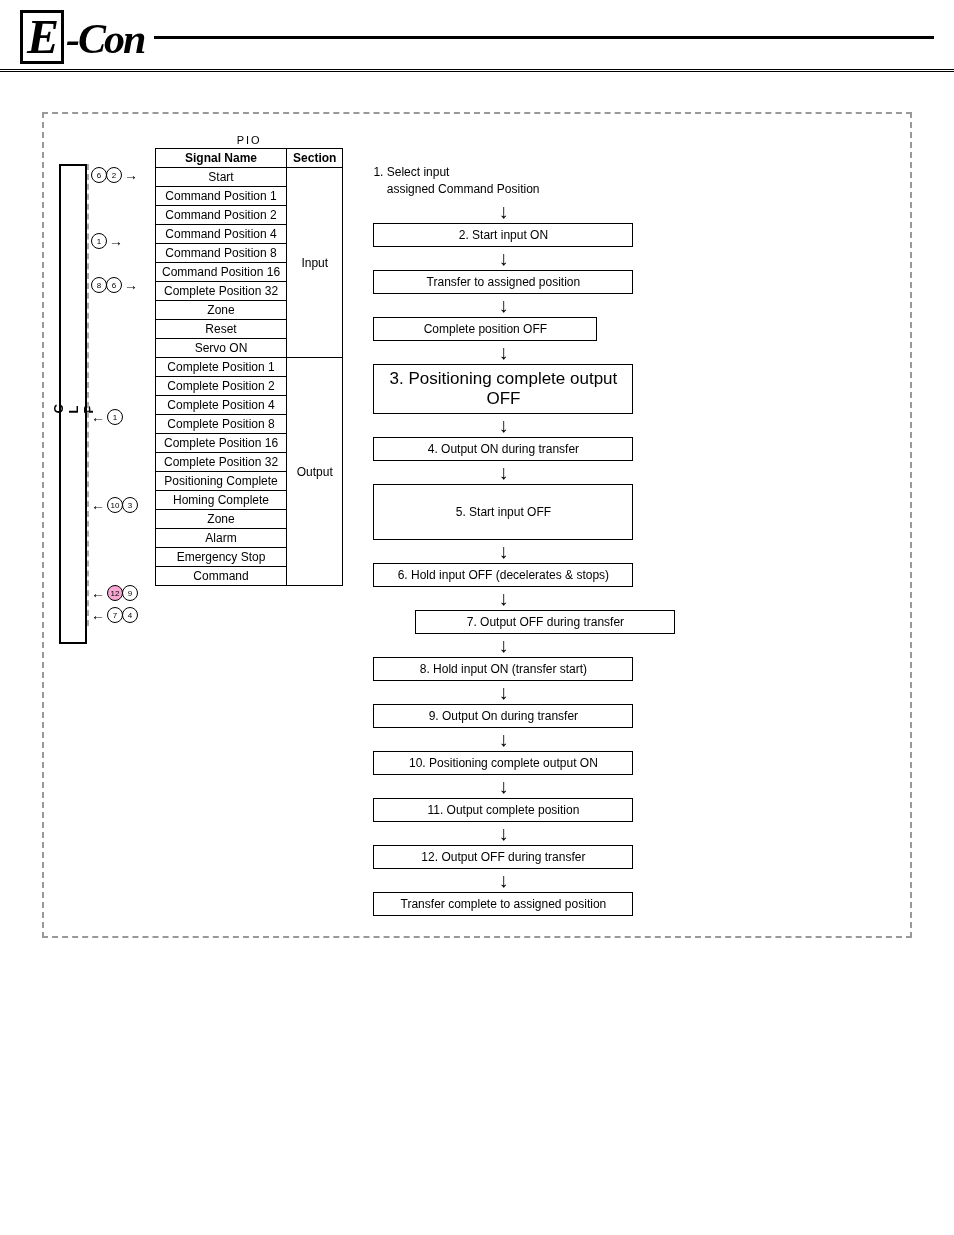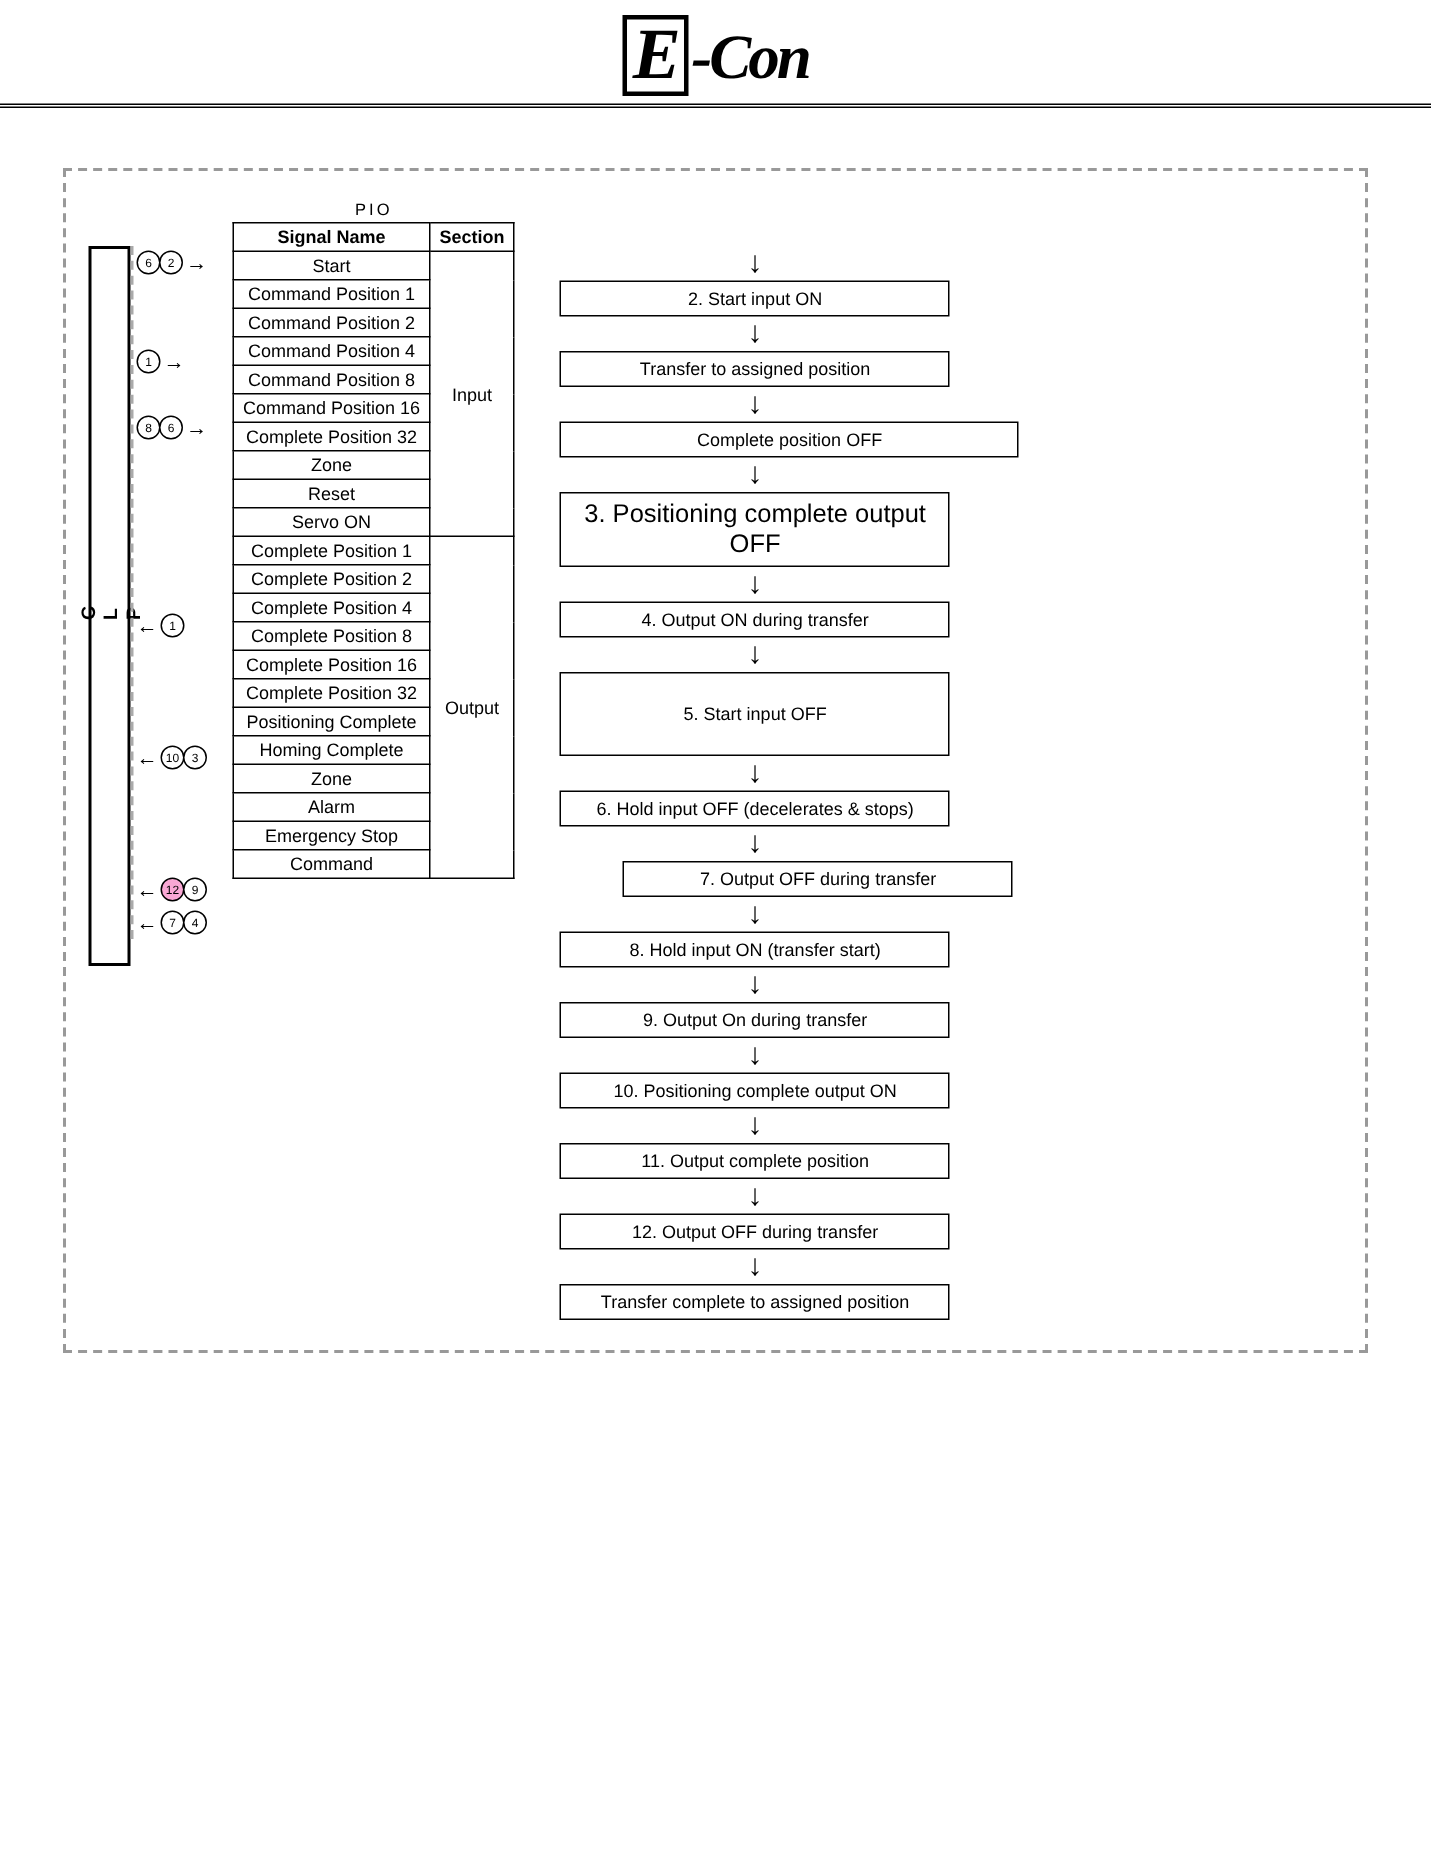--- a/index.html
+++ b/index.html
@@ -10,21 +10,20 @@
       min-height: 1235px;
       position: relative;
     }
 
     
     .header {
       padding: 10px 20px 5px 20px;
       border-bottom: 3px double #000;
       display: flex;
       align-items: center;
-      flex-direction: column;
     }
     .logo {
       font-size: 42px;
       font-weight: 900;
       font-style: italic;
       font-family: 'Times New Roman', serif;
       letter-spacing: -2px;
     }
     .logo-e {
       font-size: 48px;
@@ -280,20 +279,23 @@
             <tr>
               <td>Command</td>
             </tr>
           </tbody>
         </table>
       </div>
     </div>
 
     <div class="right-side">
 
+      <div style="font-size:12px;line-height:1.4;margin-bottom:2px;">
+        <span>1. Select input<br>&nbsp;&nbsp;&nbsp;&nbsp;assigned Command Position</span>
+      </div>
 
       <div style="text-align:center;width:260px;">
         <span style="font-size:20px;font-weight:bold;">↓</span>
       </div>
 
       <div style="border:1px solid #000;padding:4px 10px;width:260px;text-align:center;font-size:12px;">
         <span>2. Start input ON</span>
       </div>
 
       <div style="text-align:center;width:260px;">
@@ -301,21 +303,21 @@
       </div>
 
       <div style="border:1px solid #000;padding:4px 10px;width:260px;text-align:center;font-size:12px;">
         <span>Transfer to assigned position</span>
       </div>
 
       <div style="text-align:center;width:260px;">
         <span style="font-size:20px;font-weight:bold;">↓</span>
       </div>
 
-      <div style="border:1px solid #000;padding:4px 10px;width:306px;text-align:center;font-size:12px;">
+      <div style="border:1px solid #000;padding:4px 10px;width:224px;text-align:center;font-size:12px;">
         <span>Complete position OFF</span>
       </div>
 
       <div style="text-align:center;width:260px;">
         <span style="font-size:20px;font-weight:bold;">↓</span>
       </div>
 
       <div style="border:1px solid #000;padding:4px 10px;width:260px;text-align:center;font-size:17px;">
         <span>3. Positioning complete output OFF</span>
       </div>

